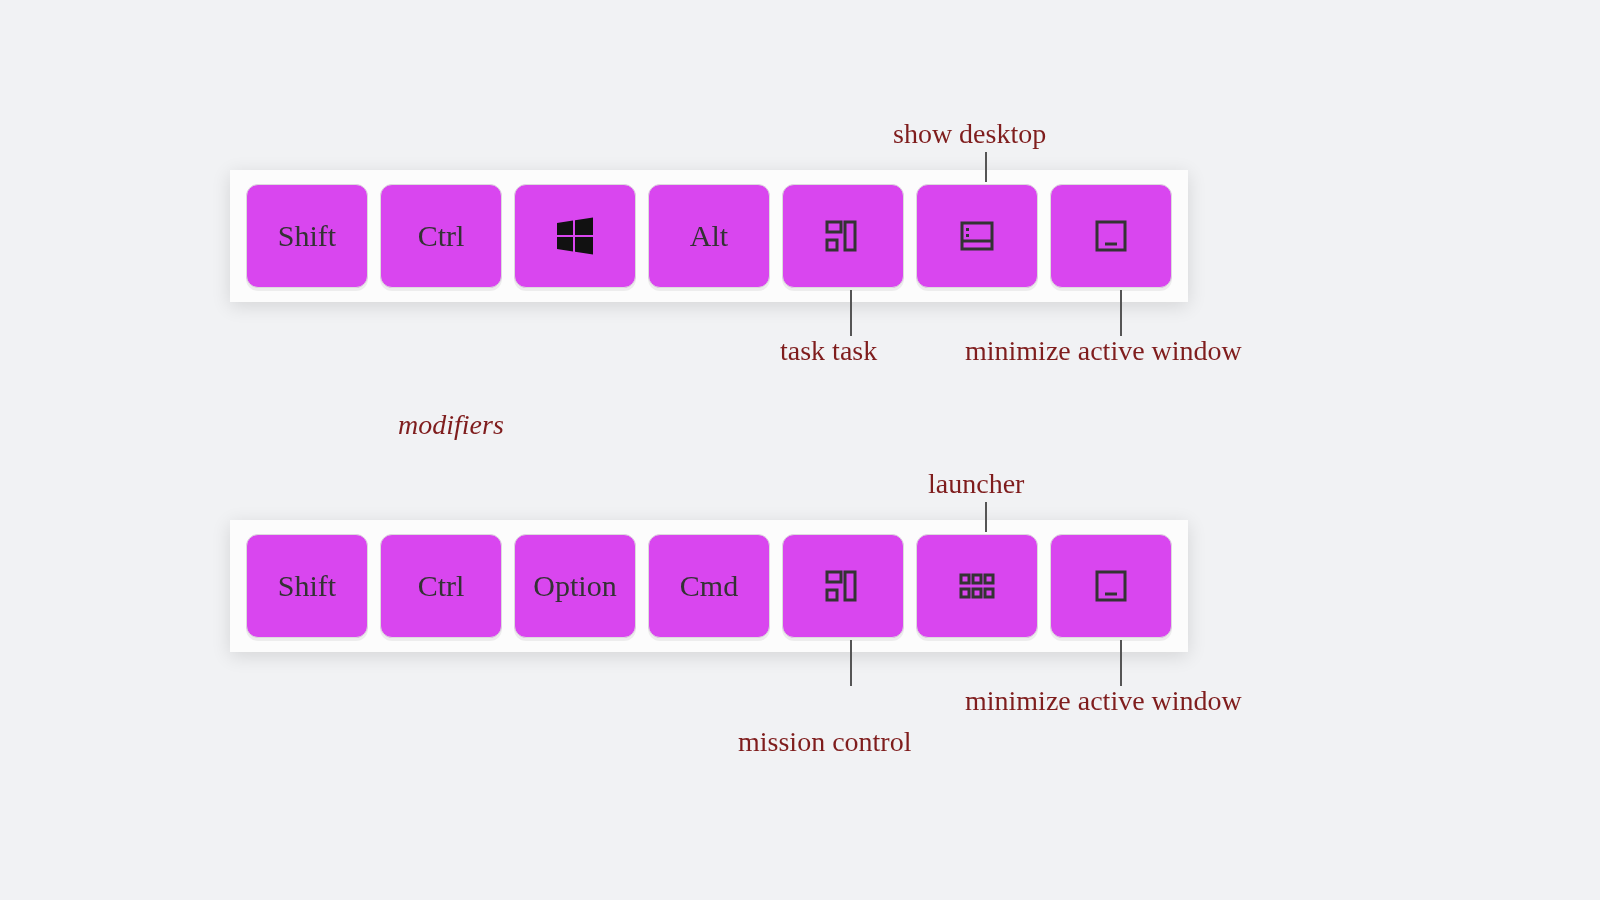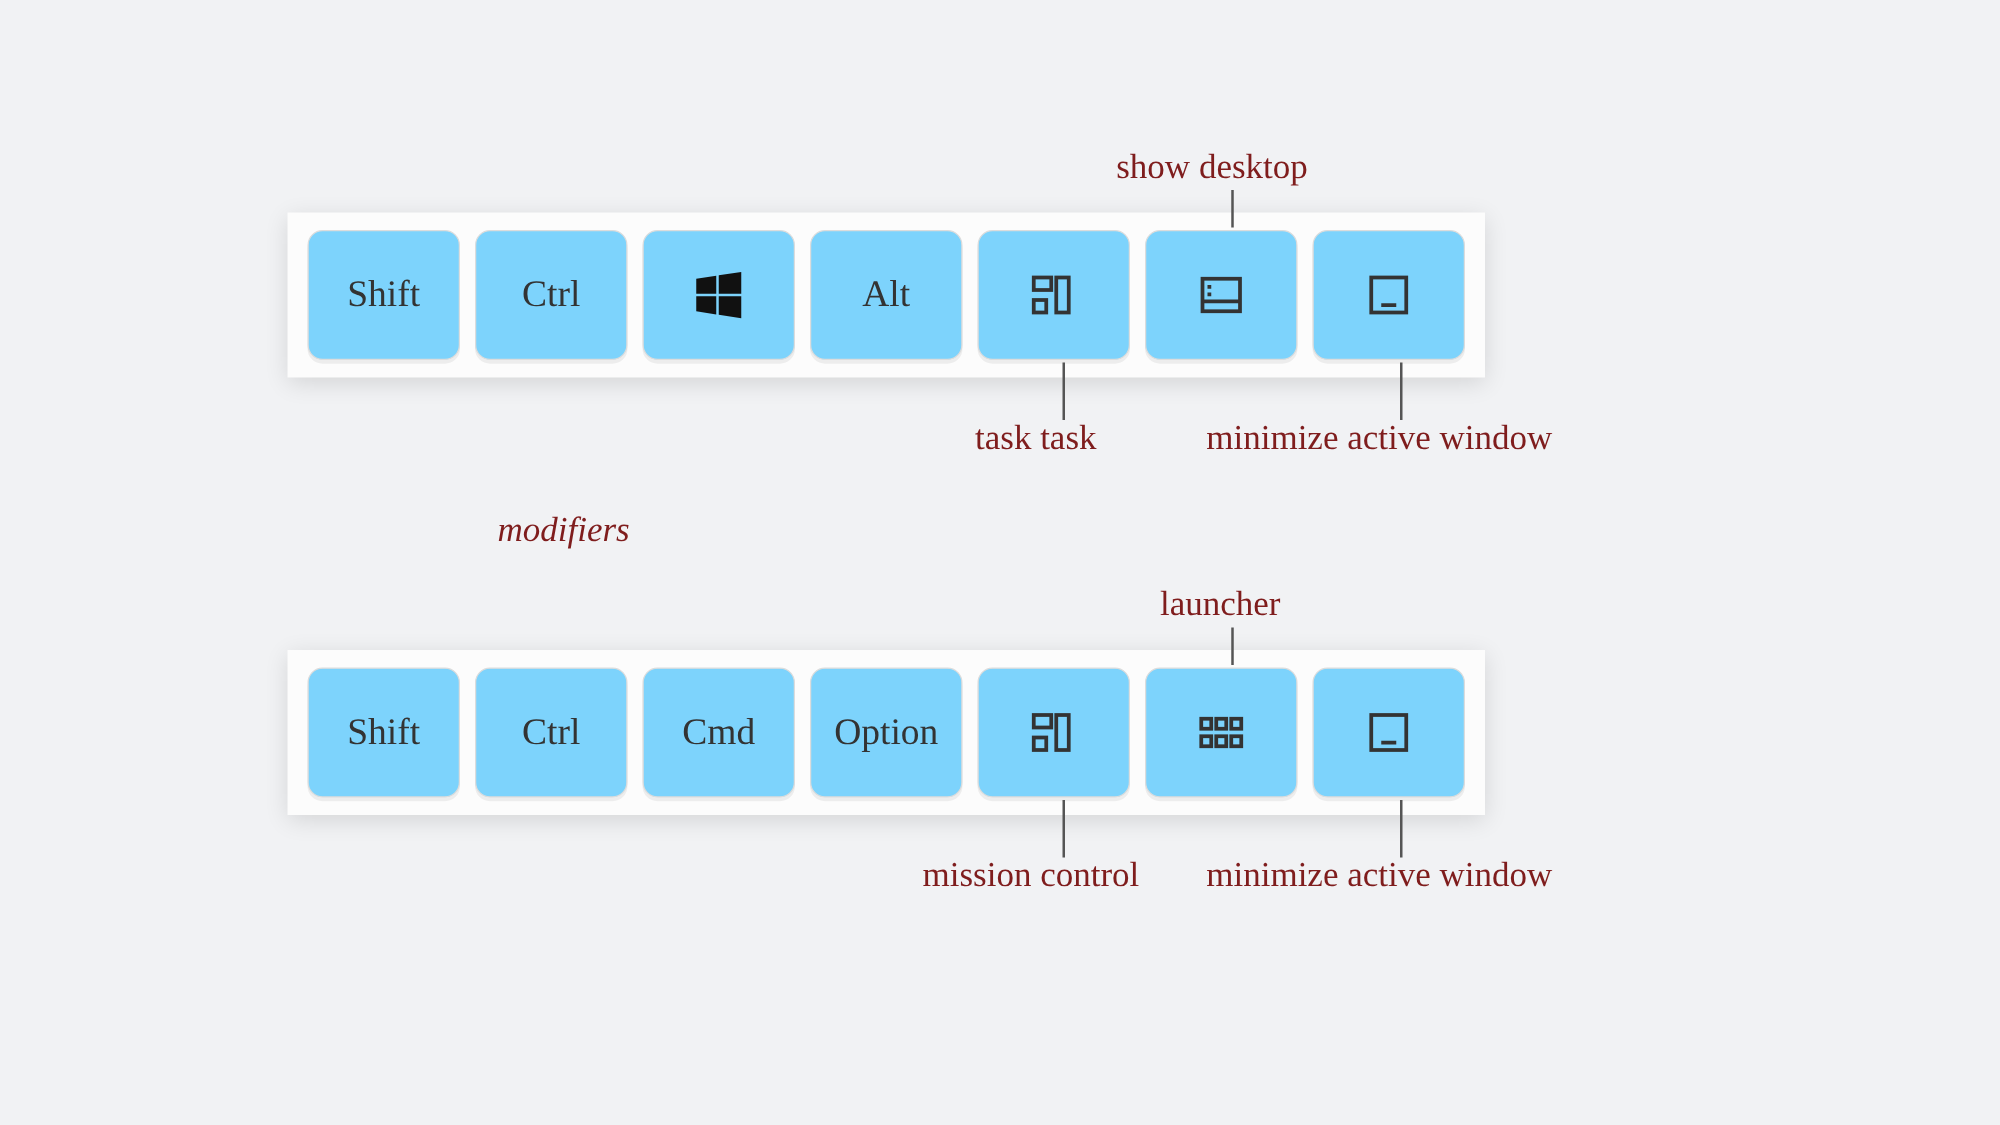--- a/index.html
+++ b/index.html
@@ -15,21 +15,21 @@
       position: absolute;
       background: #fcfcfc;
       display: flex;
       gap: 12px;
       padding: 14px 16px;
       box-shadow: 0 4px 18px rgba(0,0,0,0.12);
     }
     .keycap {
       width: 122px;
       height: 104px;
-      background: #7dd3fc;
+      background: #d946ef;
       border: 1px solid #dcdcdc;
       border-radius: 12px;
       display: flex;
       align-items: center;
       justify-content: center;
       font-size: 30px;
       color: #333;
       box-shadow: 0 3px 0 rgba(0,0,0,0.06);
       font-family: Georgia, serif;
     }
@@ -102,24 +102,24 @@
 <div class="annotation" style="left:398px; top:409px;font-style:italic;">modifiers</div>
 
 <div class="keybar" style="left:230px; top:520px;">
   <div class="keycap">
       <span>Shift</span>
     </div>
   <div class="keycap">
       <span>Ctrl</span>
     </div>
   <div class="keycap">
-      <span>Cmd</span>
+      <span>Option</span>
     </div>
   <div class="keycap">
-      <span>Option</span>
+      <span>Cmd</span>
     </div>
   <div class="keycap">
     <svg class="icon-svg" width="42" height="42" viewBox="0 0 42 42" stroke="#333" stroke-width="3" fill="none">
       <rect x="5" y="7" width="14" height="10"></rect>
       <rect x="5" y="25" width="10" height="10"></rect>
       <rect x="23" y="7" width="10" height="28"></rect>
     </svg>
   </div>
   <div class="keycap">
     <svg class="icon-svg" width="42" height="42" viewBox="0 0 42 42" stroke="#333" stroke-width="3" fill="none">
@@ -135,17 +135,17 @@
     <svg class="icon-svg" width="42" height="42" viewBox="0 0 42 42" stroke="#333" stroke-width="3" fill="none">
       <rect x="7" y="7" width="28" height="28"></rect>
       <line x1="15" y1="29" x2="27" y2="29"></line>
     </svg>
   </div>
 </div>
 
 <div class="annotation" style="left:928px; top:468px;">launcher</div>
 <div class="callout-line" style="left:985px; top:502px; height:30px;"></div>
 
-<div class="annotation" style="left:738px; top:685px;">mission control</div>
+<div class="annotation" style="left:738px; top:726px;">mission control</div>
 <div class="callout-line" style="left:850px; top:640px; height:46px;"></div>
 
 <div class="annotation" style="left:965px; top:685px;">minimize active window</div>
 <div class="callout-line" style="left:1120px; top:640px; height:46px;"></div>
 
 </body></html>

